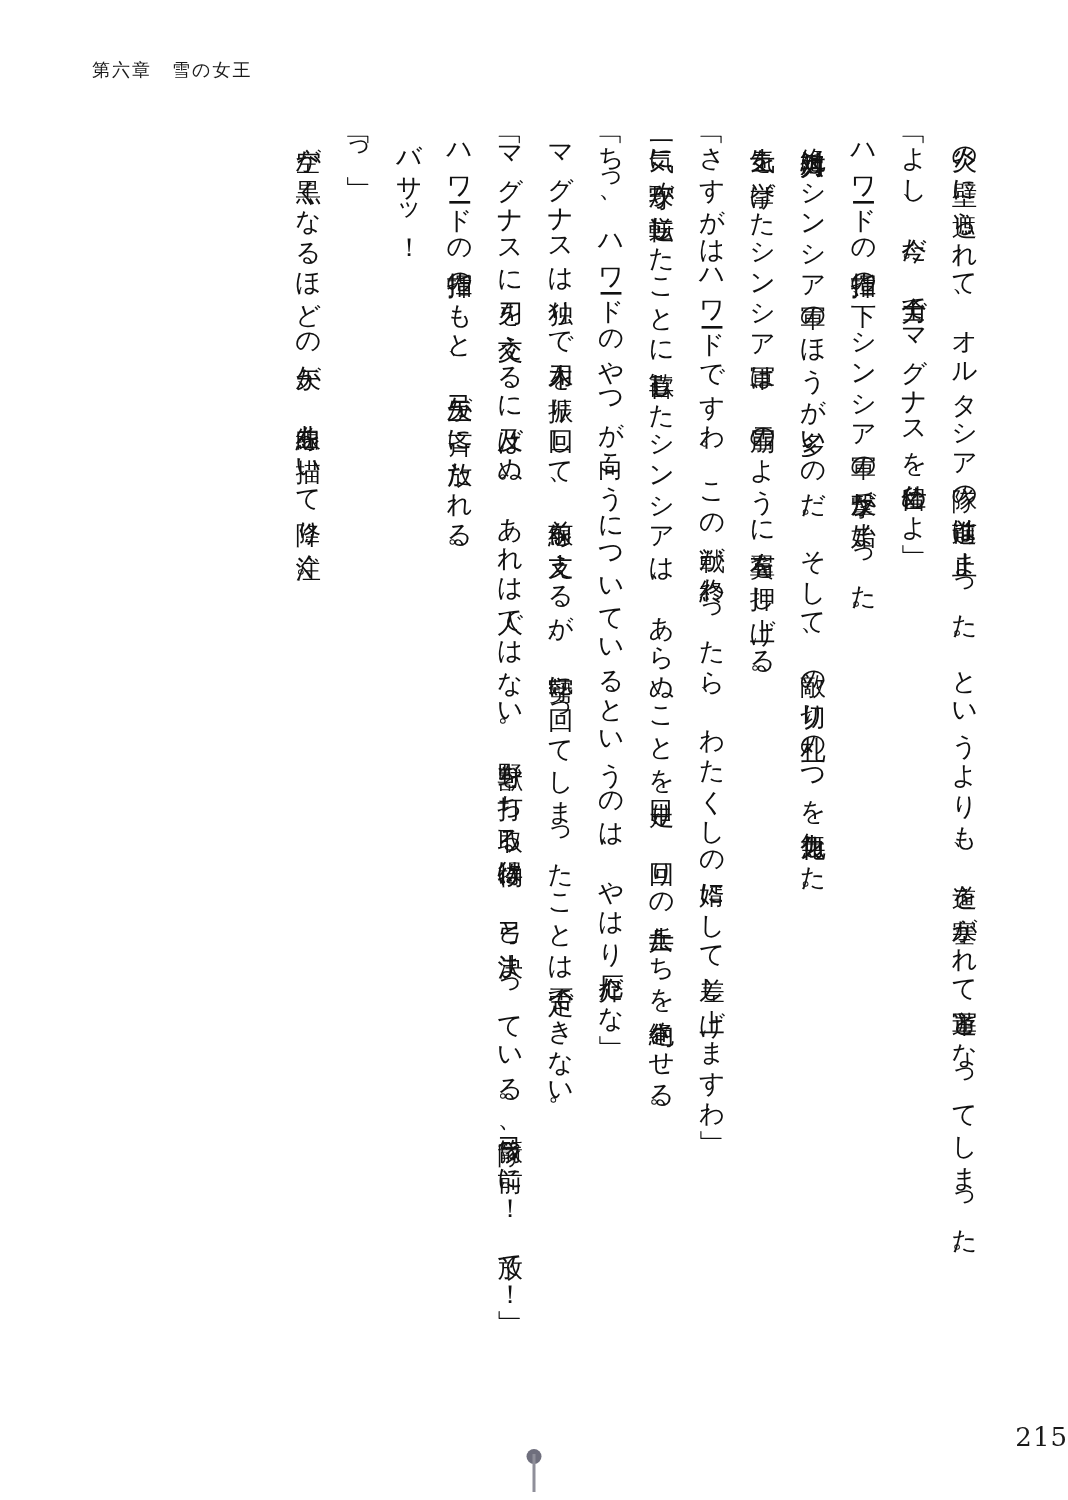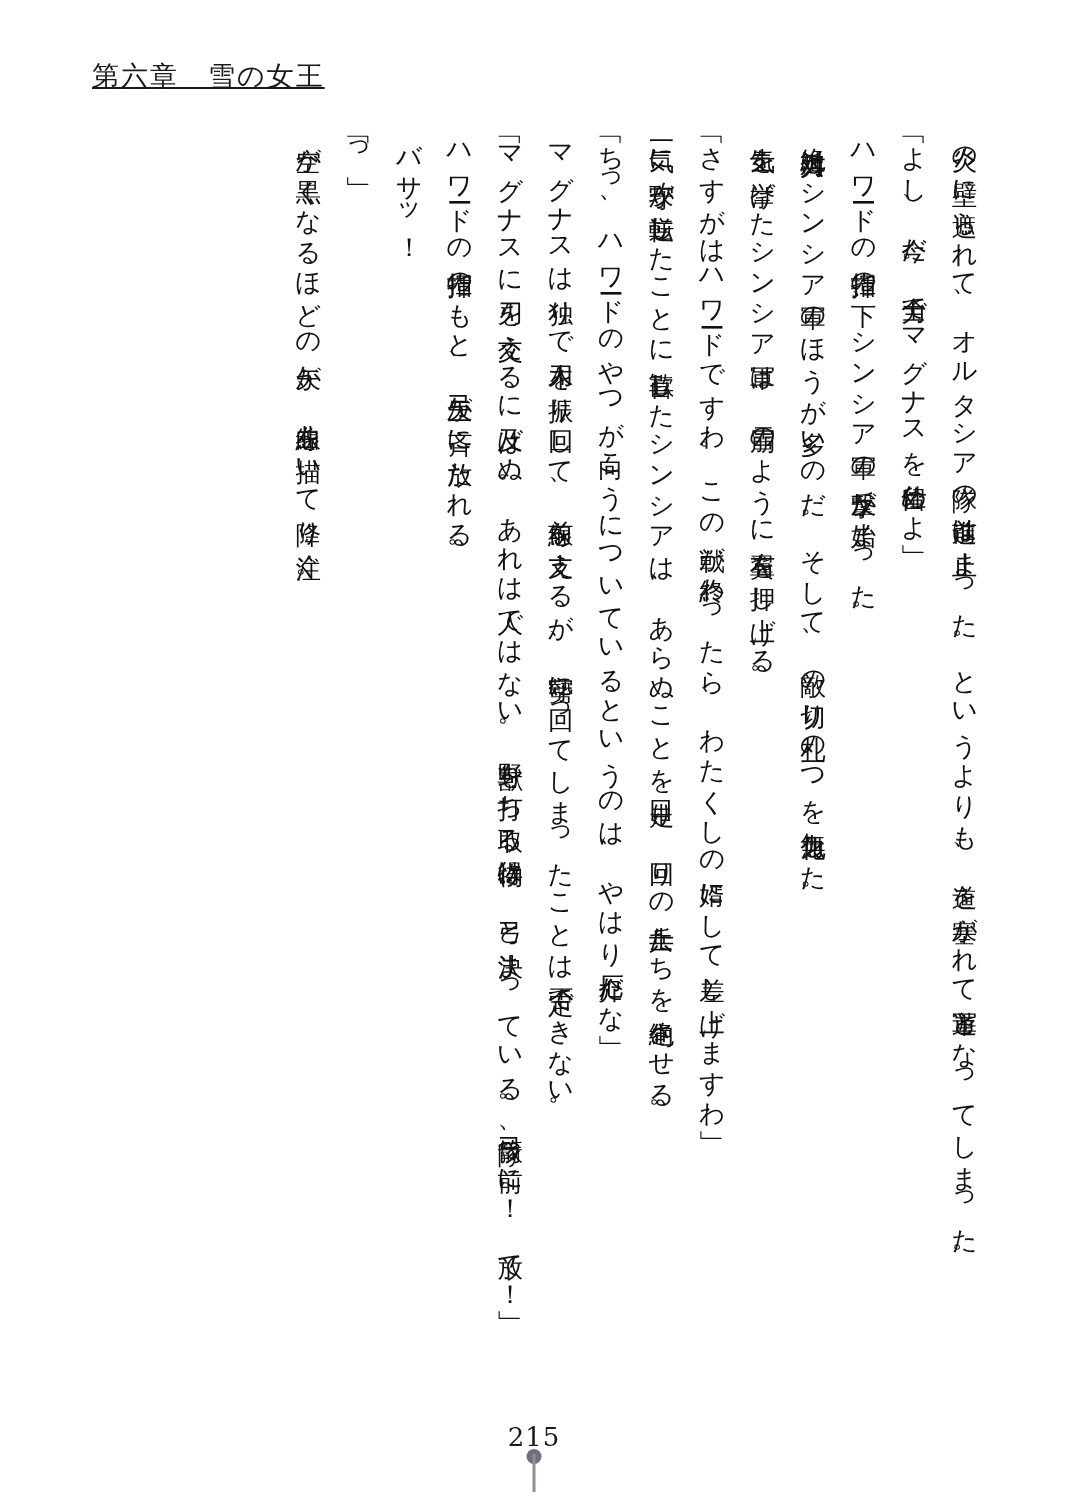--- a/index.html
+++ b/index.html
@@ -14,25 +14,24 @@
     background: #ffffff;
     overflow: hidden;
     font-family: "DejaVu Serif", "Liberation Serif", serif;
     color: #111111;
   }
   
   .running-head {
     position: absolute;
     top: 58px;
     left: 92px;
-    font-size: 27px;
+    font-size: 18px;
     letter-spacing: 2px;
     color: #1a1a1a;
     white-space: pre;
-    text-decoration: underline;
   }
   
   .body-text {
     position: absolute;
     top: 128px;
     right: 78px;
     height: 1190px;
     width: 860px;
     writing-mode: vertical-rl;
     text-orientation: upright;
@@ -48,21 +47,21 @@
   }
   .indent {
     padding-top: 26px;
   }
   
   .folio {
     position: absolute;
     left: 0;
     right: 0;
     bottom: 48px;
-    text-align: center;
+    text-align: right;
     font-size: 26px;
     color: #1a1a1a;
     letter-spacing: 1px;
   }
   .folio-mark {
     position: absolute;
     left: 50%;
     bottom: 8px;
     transform: translateX(-50%);
     width: 3px;

